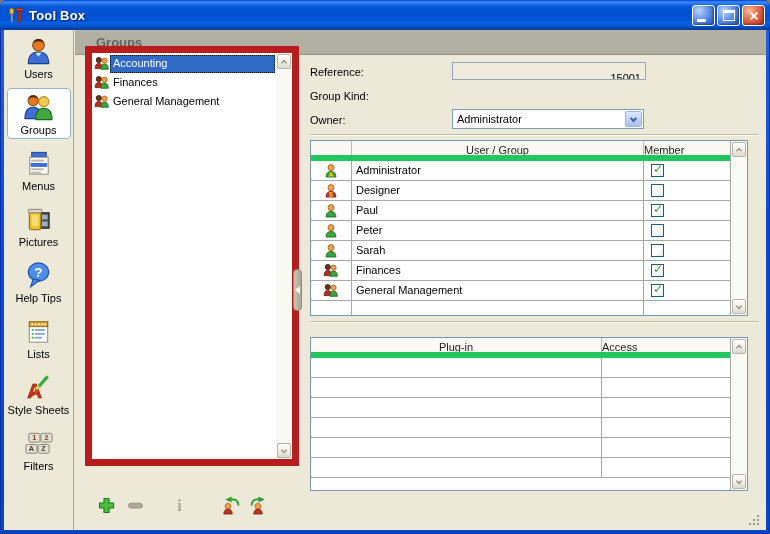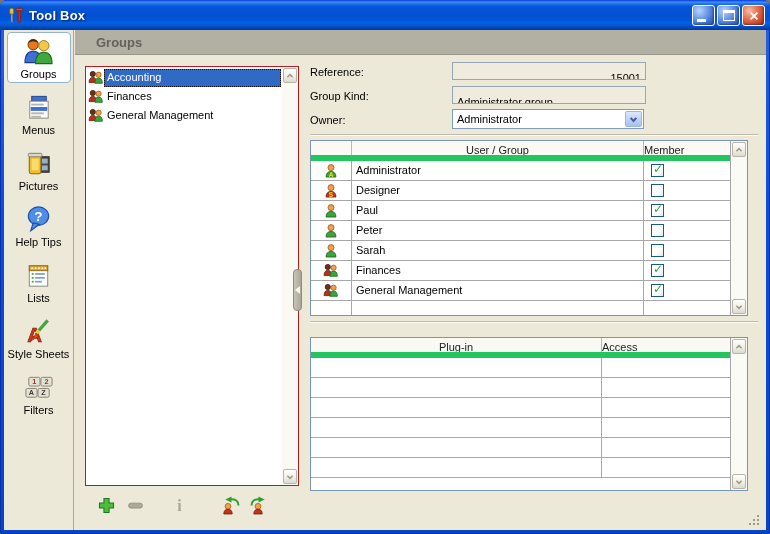--- a/index.html
+++ b/index.html
@@ -29,21 +29,21 @@
   .sidebar{position:absolute;left:0;top:0;bottom:0;width:70px;background:#ECE9D8;border-right:1px solid #ACA899;padding-top:2px;}
   .side-item{width:64px;margin:0 auto 5px auto;padding:3px 0 2px 0;text-align:center;border:1px solid transparent;border-radius:4px;cursor:default;}
   .side-item.selected{background:#fff;border-color:#94B3D1;}
   .side-icon{width:31px;height:31px;display:block;margin:0 auto;}
   .side-label{font-size:11px;margin-top:1px;white-space:nowrap;}
   
   .header{position:absolute;left:71px;right:0;top:0;height:25px;background:#B2AFA3;border-bottom:1px solid #98968A;
     line-height:25px;padding-left:21px;}
   .header-title{font-weight:bold;font-size:13px;color:#63635B;}
   
-  .grouplist{position:absolute;left:81px;top:36px;width:214px;height:420px;background:#fff;border:1px solid #b91c1c;}
+  .grouplist{position:absolute;left:81px;top:16px;width:214px;height:420px;background:#fff;border:7px solid #b91c1c;}
   .gl-items{position:absolute;left:0;top:0;right:17px;bottom:0;padding-top:1px;}
   .gl-item{display:flex;align-items:center;height:19px;padding-left:2px;}
   .gl-icon{width:16px;height:16px;flex:0 0 auto;}
   .gl-label{flex:1;padding:1px 2px 2px 3px;line-height:15px;}
   .gl-item.selected .gl-label{background:#316AC5;color:#fff;outline:1px dotted #101010;outline-offset:-1px;}
   
   .scrollbar{position:absolute;right:0;top:0;bottom:0;width:17px;background:#FBFBF6;border-left:1px solid #A6A6A6;}
   .grouplist .scrollbar{width:16px;border-left:none;background:#FAF9F4;}
   .sbtn{position:absolute;left:1px;right:1px;height:15px;border:1px solid #B8B4A8;border-radius:2px;
     background:linear-gradient(180deg,#FEFEFD 0%,#F1EFE6 55%,#DDDAD0 100%);display:flex;align-items:center;justify-content:center;}
@@ -253,20 +253,26 @@
               <path d="M3 3 L11 11 M11 3 L3 11"></path>
             </svg>
         </div>
       </div>
     </div>
 
     <div class="client">
 
       <div class="sidebar">
 
+          <div class="side-item">
+            <svg class="side-icon">
+              <use href="#sym-side-users"></use>
+            </svg>
+            <div class="side-label">Users</div>
+          </div>
 
           <div class="side-item selected">
             <svg class="side-icon">
               <use href="#sym-side-groups"></use>
             </svg>
             <div class="side-label">Groups</div>
           </div>
 
           <div class="side-item">
             <svg class="side-icon">
@@ -385,21 +391,20 @@
             </svg>
           </div>
         </div>
 
       <div class="splitter"></div>
 
       <div class="flabel lbl-ref">Reference:</div>
       <div class="field f-ref">-15001</div>
 
       <div class="flabel lbl-kind">Group Kind:</div>
-      <div class="field f-kind">Administrator group</div>
 
       <div class="flabel lbl-owner">Owner:</div>
       <div class="combo">
         <span class="combo-val">Administrator</span>
         <div class="combo-btn">
           <svg viewBox="0 0 16 16">
               <use href="#sym-combo-chev"></use>
             </svg>
         </div>
       </div>

